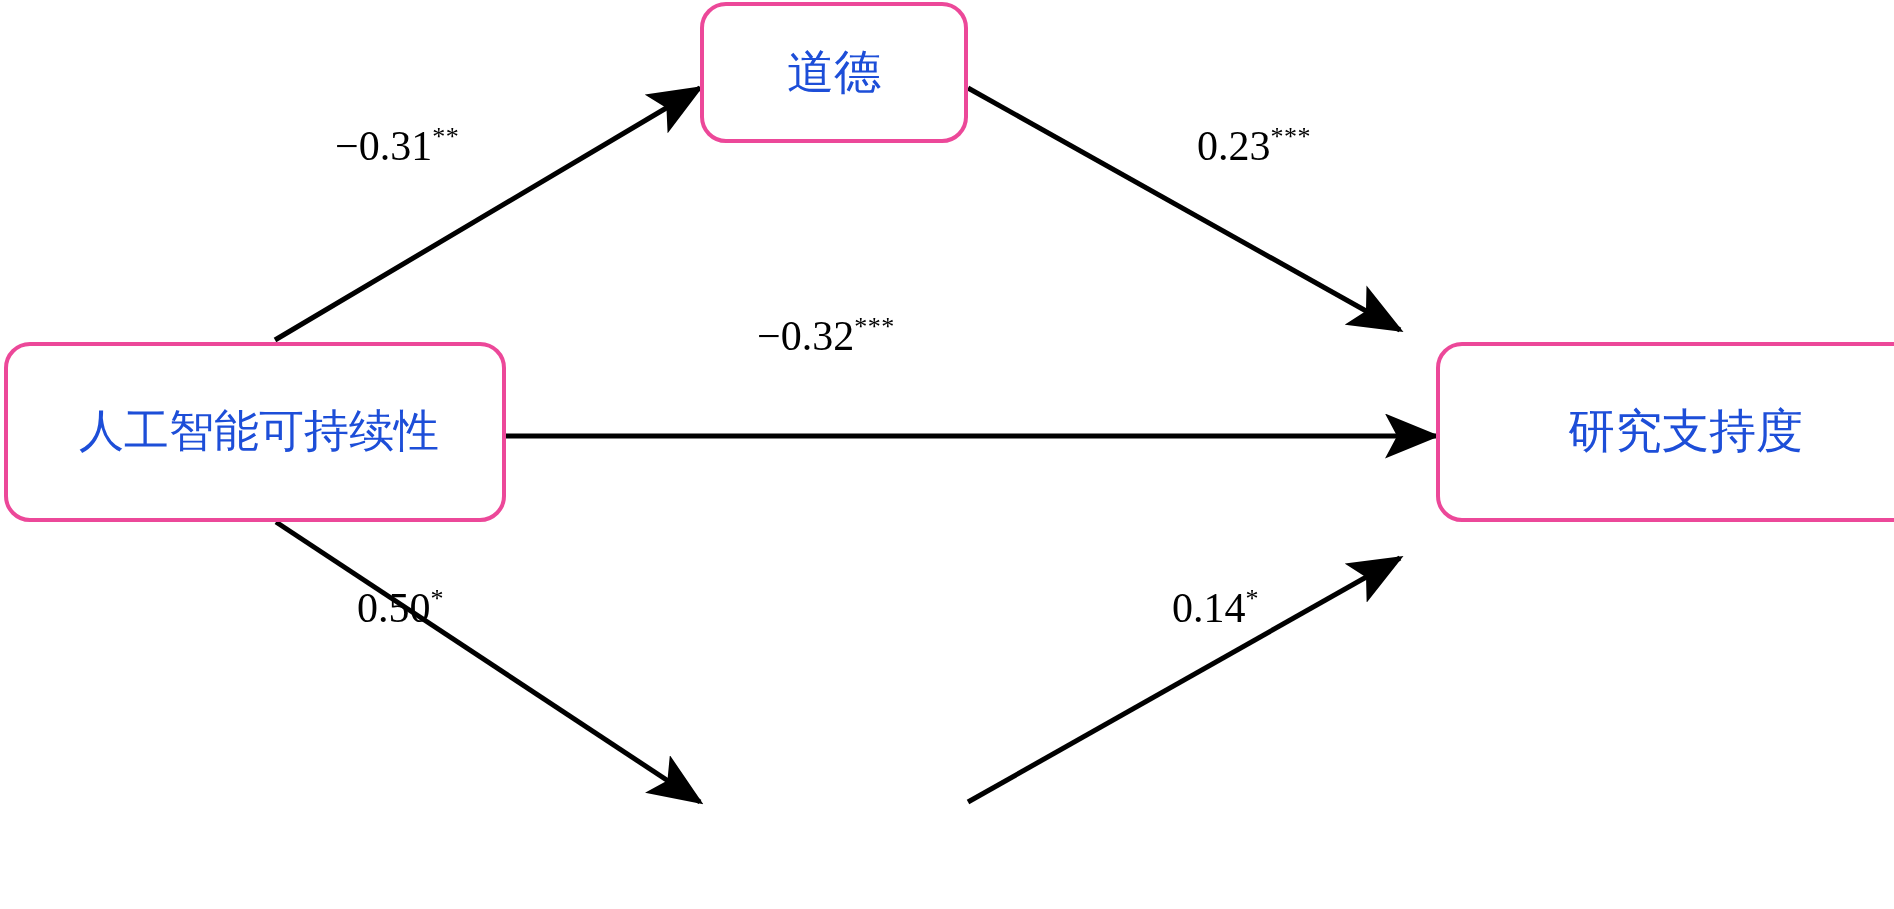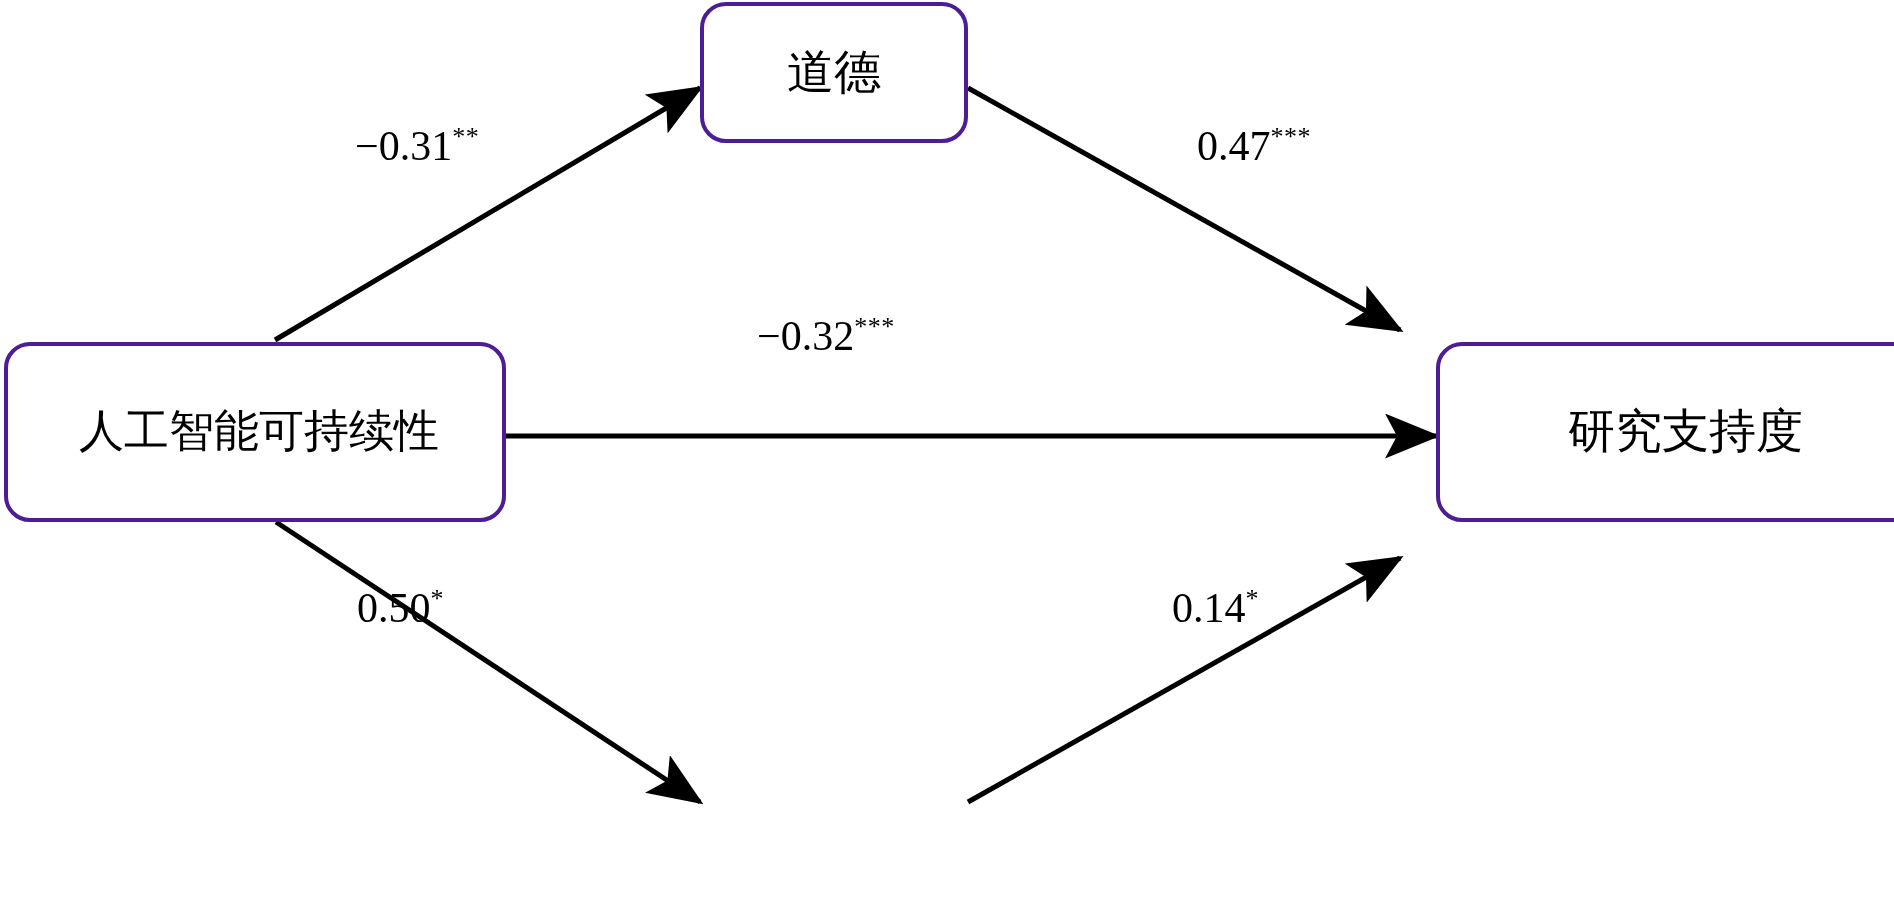--- a/index.html
+++ b/index.html
@@ -18,29 +18,29 @@
   #diagram-svg {
     position: absolute;
     left: 0;
     top: 0;
     width: 1894px;
     height: 909px;
   }
   .node-box {
     position: absolute;
     box-sizing: border-box;
-    border: 4px solid #4c1d95;
+    border: 4px solid #ec4899;
     border-radius: 26px;
     background: #ffffff;
     display: flex;
     flex-direction: column;
     align-items: center;
     justify-content: center;
     text-align: center;
-    color: #000000;
+    color: #1d4ed8;
     line-height: 1.18;
   }
   .node-label {
     white-space: nowrap;
   }
   #node-predictor {
     left: 4px;
     top: 342px;
     width: 502px;
     height: 180px;
@@ -75,21 +75,21 @@
     color: #000000;
     font-size: 42px;
     white-space: nowrap;
     font-family: "Liberation Serif", "DejaVu Serif", serif;
   }
   .path-label sup {
     font-size: 0.62em;
     vertical-align: super;
     letter-spacing: 0.5px;
   }
-  #label-a1 { left: 355px; top: 122px; }
+  #label-a1 { left: 335px; top: 122px; }
   #label-b1 { left: 1197px; top: 122px; }
   #label-c  { left: 757px; top: 312px; }
   #label-a2 { left: 357px; top: 584px; }
   #label-b2 { left: 1172px; top: 584px; }
 </style>
 </head>
 <body>
 
 <div id="stage">
 
@@ -122,21 +122,21 @@
 
   <div class="node-box" id="node-outcome">
     <div class="node-label">研究支持度</div>
   </div>
 
   <div class="path-label" id="label-a1">
     <span>−0.31</span><sup>**</sup>
   </div>
 
   <div class="path-label" id="label-b1">
-    <span>0.47</span><sup>***</sup>
+    <span>0.23</span><sup>***</sup>
   </div>
 
   <div class="path-label" id="label-c">
     <span>−0.32</span><sup>***</sup>
   </div>
 
   <div class="path-label" id="label-a2">
     <span>0.50</span><sup>*</sup>
   </div>
 

